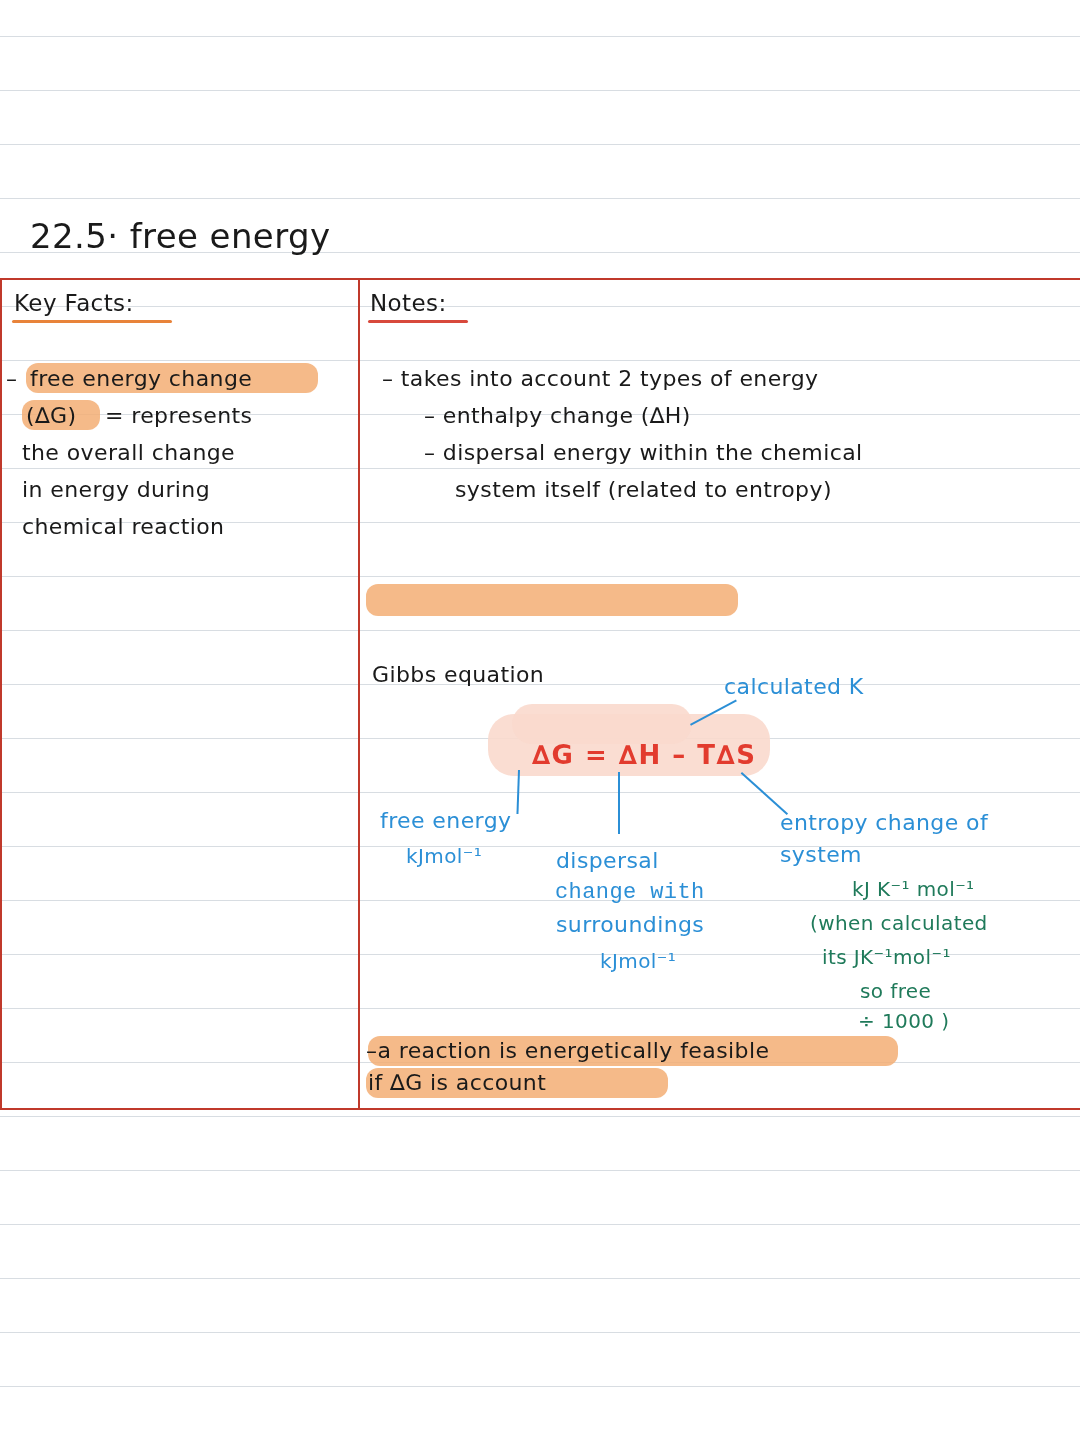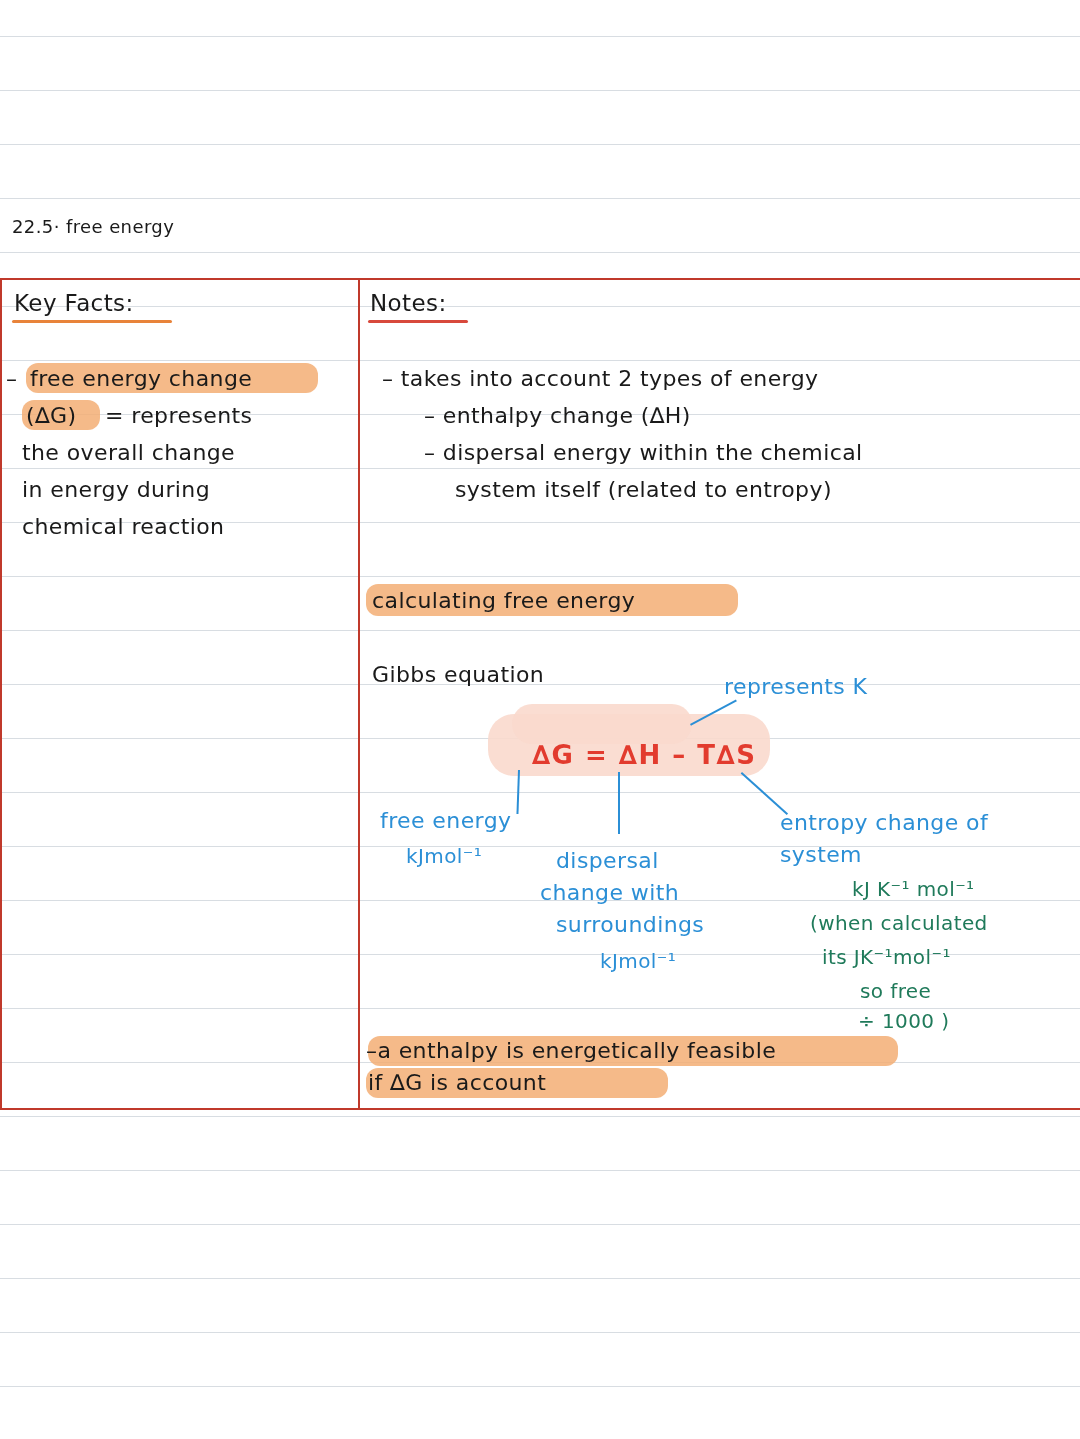--- a/index.html
+++ b/index.html
@@ -70,21 +70,21 @@
 
   
   .conn {
     position: absolute;
     background: #2b8fd6;
     transform-origin: 0 0;
     height: 2px;
     z-index: 2;
   }
 
-  .title { font-size: 18px; }
+  .title { font-size: 34px; margin-left: 18px; }
   .h-col { font-size: 23px; }
   .body  { font-size: 22px; }
   .small { font-size: 20px; }
   .eq    { font-size: 26px; letter-spacing: 1.5px; }
 </style>
 </head>
 <body>
 
 <div id="page">
 
@@ -138,49 +138,48 @@
   <div class="hw body" style="left:22px; top:440px;">the overall change</div>
   <div class="hw body" style="left:22px; top:477px;">in energy during</div>
   <div class="hw body" style="left:22px; top:514px;">chemical reaction</div>
 
   <div class="hw body" style="left:382px; top:366px;">– takes into account 2 types of energy</div>
   <div class="hw body" style="left:424px; top:403px;">– enthalpy change (∆H)</div>
   <div class="hw body" style="left:424px; top:440px;">– dispersal energy within the chemical</div>
   <div class="hw body" style="left:455px; top:477px;">system itself (related to entropy)</div>
 
   <div class="hl" style="left:366px; top:584px; width:372px; height:32px;"></div>
-  <div class="hw body" style="left:372px; top:588px;">calculating free energy</div>
 
   <div class="hw body" style="left:372px; top:662px;">Gibbs equation</div>
 
   <div class="hl-pink" style="left:488px; top:714px; width:282px; height:62px;"></div>
   <div class="hl-pink" style="left:512px; top:704px; width:180px; height:40px;"></div>
   <div class="hw eq red" style="left:516px; top:740px;">∆G = ∆H – T∆S</div>
 
   <div class="conn" style="left:690px; top:724px; width:52px; transform:rotate(-28deg);"></div>
   <div class="conn" style="left:520px; top:770px; width:44px; transform:rotate(92deg);"></div>
   <div class="conn" style="left:620px; top:772px; width:62px; transform:rotate(90deg);"></div>
   <div class="conn" style="left:742px; top:772px; width:62px; transform:rotate(42deg);"></div>
 
-  <div class="hw body blue" style="left:724px; top:674px;">represents K</div>
+  <div class="hw body blue" style="left:724px; top:674px;">calculated K</div>
 
   <div class="hw body blue" style="left:380px; top:808px;">free energy</div>
   <div class="hw small blue" style="left:406px; top:845px;">kJmol⁻¹</div>
 
   <div class="hw body blue" style="left:556px; top:848px;">dispersal</div>
-  <div class="hw body blue" style="left:540px; top:880px;">change with</div>
+  <div class="hw body blue" style="left:555px; top:880px;font-family:Liberation Mono, monospace;">change with</div>
   <div class="hw body blue" style="left:556px; top:912px;">surroundings</div>
   <div class="hw small blue" style="left:600px; top:950px;">kJmol⁻¹</div>
 
   <div class="hw body blue" style="left:780px; top:810px;">entropy change of</div>
   <div class="hw body blue" style="left:780px; top:842px;">system</div>
   <div class="hw small green" style="left:852px; top:878px;">kJ K⁻¹ mol⁻¹</div>
   <div class="hw small green" style="left:810px; top:912px;">(when calculated</div>
   <div class="hw small green" style="left:822px; top:946px;">its JK⁻¹mol⁻¹</div>
   <div class="hw small green" style="left:860px; top:980px;">so free</div>
   <div class="hw small green" style="left:858px; top:1010px;">÷ 1000 )</div>
 
   <div class="hl" style="left:368px; top:1036px; width:530px; height:30px;"></div>
   <div class="hl" style="left:366px; top:1068px; width:302px; height:30px;"></div>
-  <div class="hw body" style="left:366px; top:1038px;">–a enthalpy is energetically feasible</div>
+  <div class="hw body" style="left:366px; top:1038px;">–a reaction is energetically feasible</div>
   <div class="hw body" style="left:368px; top:1070px;">if ∆G is account</div>
 
 </div>
 
 </body></html>

